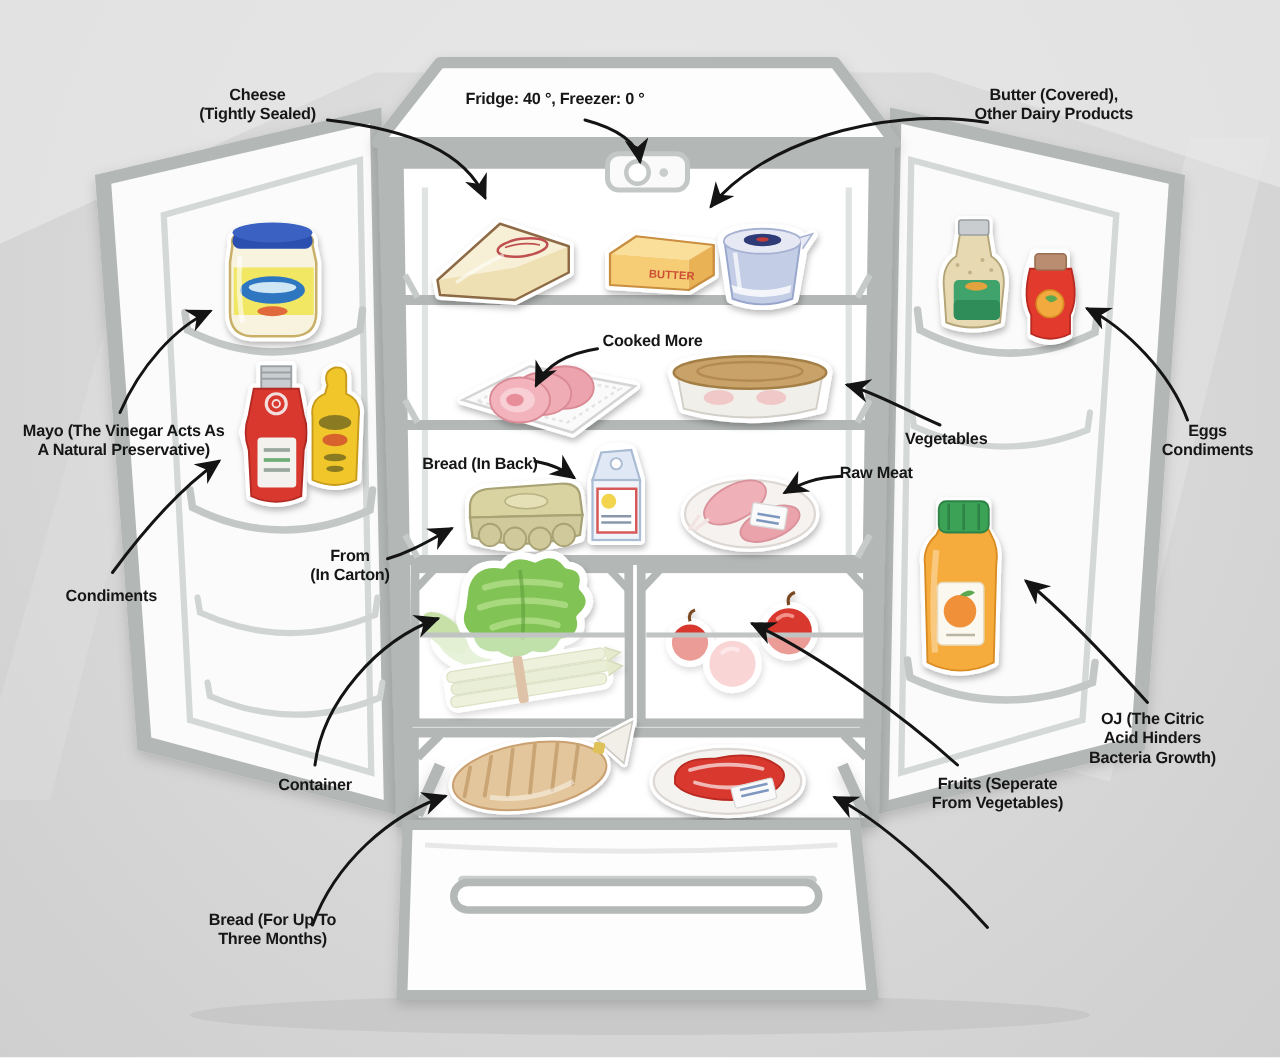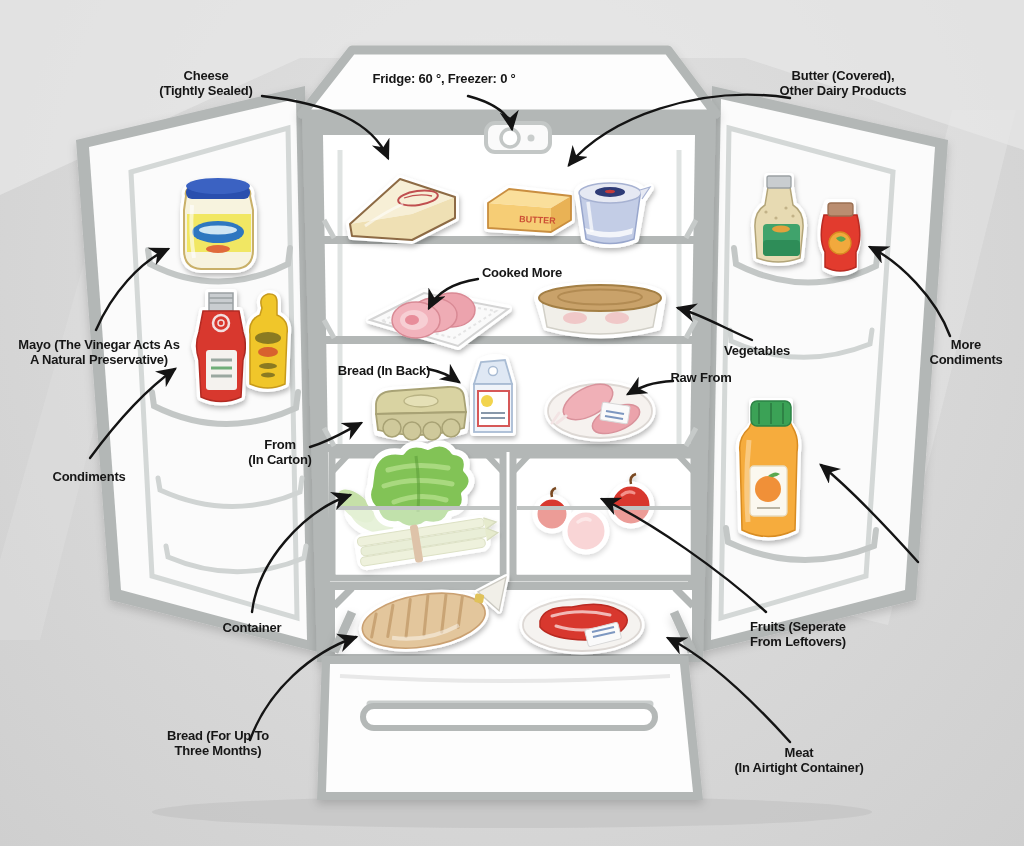--- a/index.html
+++ b/index.html
@@ -346,35 +346,35 @@
     <path d="M918,562 C882,522 848,487 821,465" marker-end="url(#ah)"></path>
     <path d="M252,612 C258,562 302,512 350,495" marker-end="url(#ah)"></path>
     <path d="M766,612 C722,572 652,522 602,499" marker-end="url(#ah)"></path>
     <path d="M250,740 C268,690 312,652 356,637" marker-end="url(#ah)"></path>
     <path d="M790,742 C752,700 706,657 668,638" marker-end="url(#ah)"></path>
   </g>
 </svg>
 
 <div class="lbl" style="left:206px;top:68px">Cheese
 (Tightly Sealed)</div>
-<div class="lbl" style="left:444px;top:71px">Fridge: 60 °, Freezer: 0 °</div>
+<div class="lbl" style="left:444px;top:71px">Fridge: 40 °, Freezer: 0 °</div>
 <div class="lbl" style="left:99px;top:337px">Mayo (The Vinegar Acts As
 A Natural Preservative)</div>
 <div class="lbl" style="left:843px;top:68px">Butter (Covered),
 Other Dairy Products</div>
 <div class="lbl" style="left:89px;top:469px">Condiments</div>
 <div class="lbl" style="left:280px;top:437px">From
 (In Carton)</div>
 <div class="lbl" style="left:522px;top:265px">Cooked More</div>
 <div class="lbl" style="left:757px;top:343px">Vegetables</div>
 <div class="lbl" style="left:384px;top:363px">Bread (In Back)</div>
-<div class="lbl" style="left:701px;top:370px">Raw From</div>
-<div class="lbl" style="left:966px;top:337px">More
+<div class="lbl" style="left:701px;top:370px">Raw Meat</div>
+<div class="lbl" style="left:966px;top:337px">Eggs
 Condiments</div>
+<div class="lbl" style="left:922px;top:567px">OJ (The Citric Acid Hinders
+Bacteria Growth)</div>
 <div class="lbl" style="left:252px;top:620px">Container</div>
 <div class="lbl" style="left:798px;top:619px">Fruits (Seperate
-From Leftovers)</div>
+From Vegetables)</div>
 <div class="lbl" style="left:218px;top:728px">Bread (For Up To
 Three Months)</div>
-<div class="lbl" style="left:799px;top:745px">Meat
-(In Airtight Container)</div>
 
 </div>
 
 </body></html>

